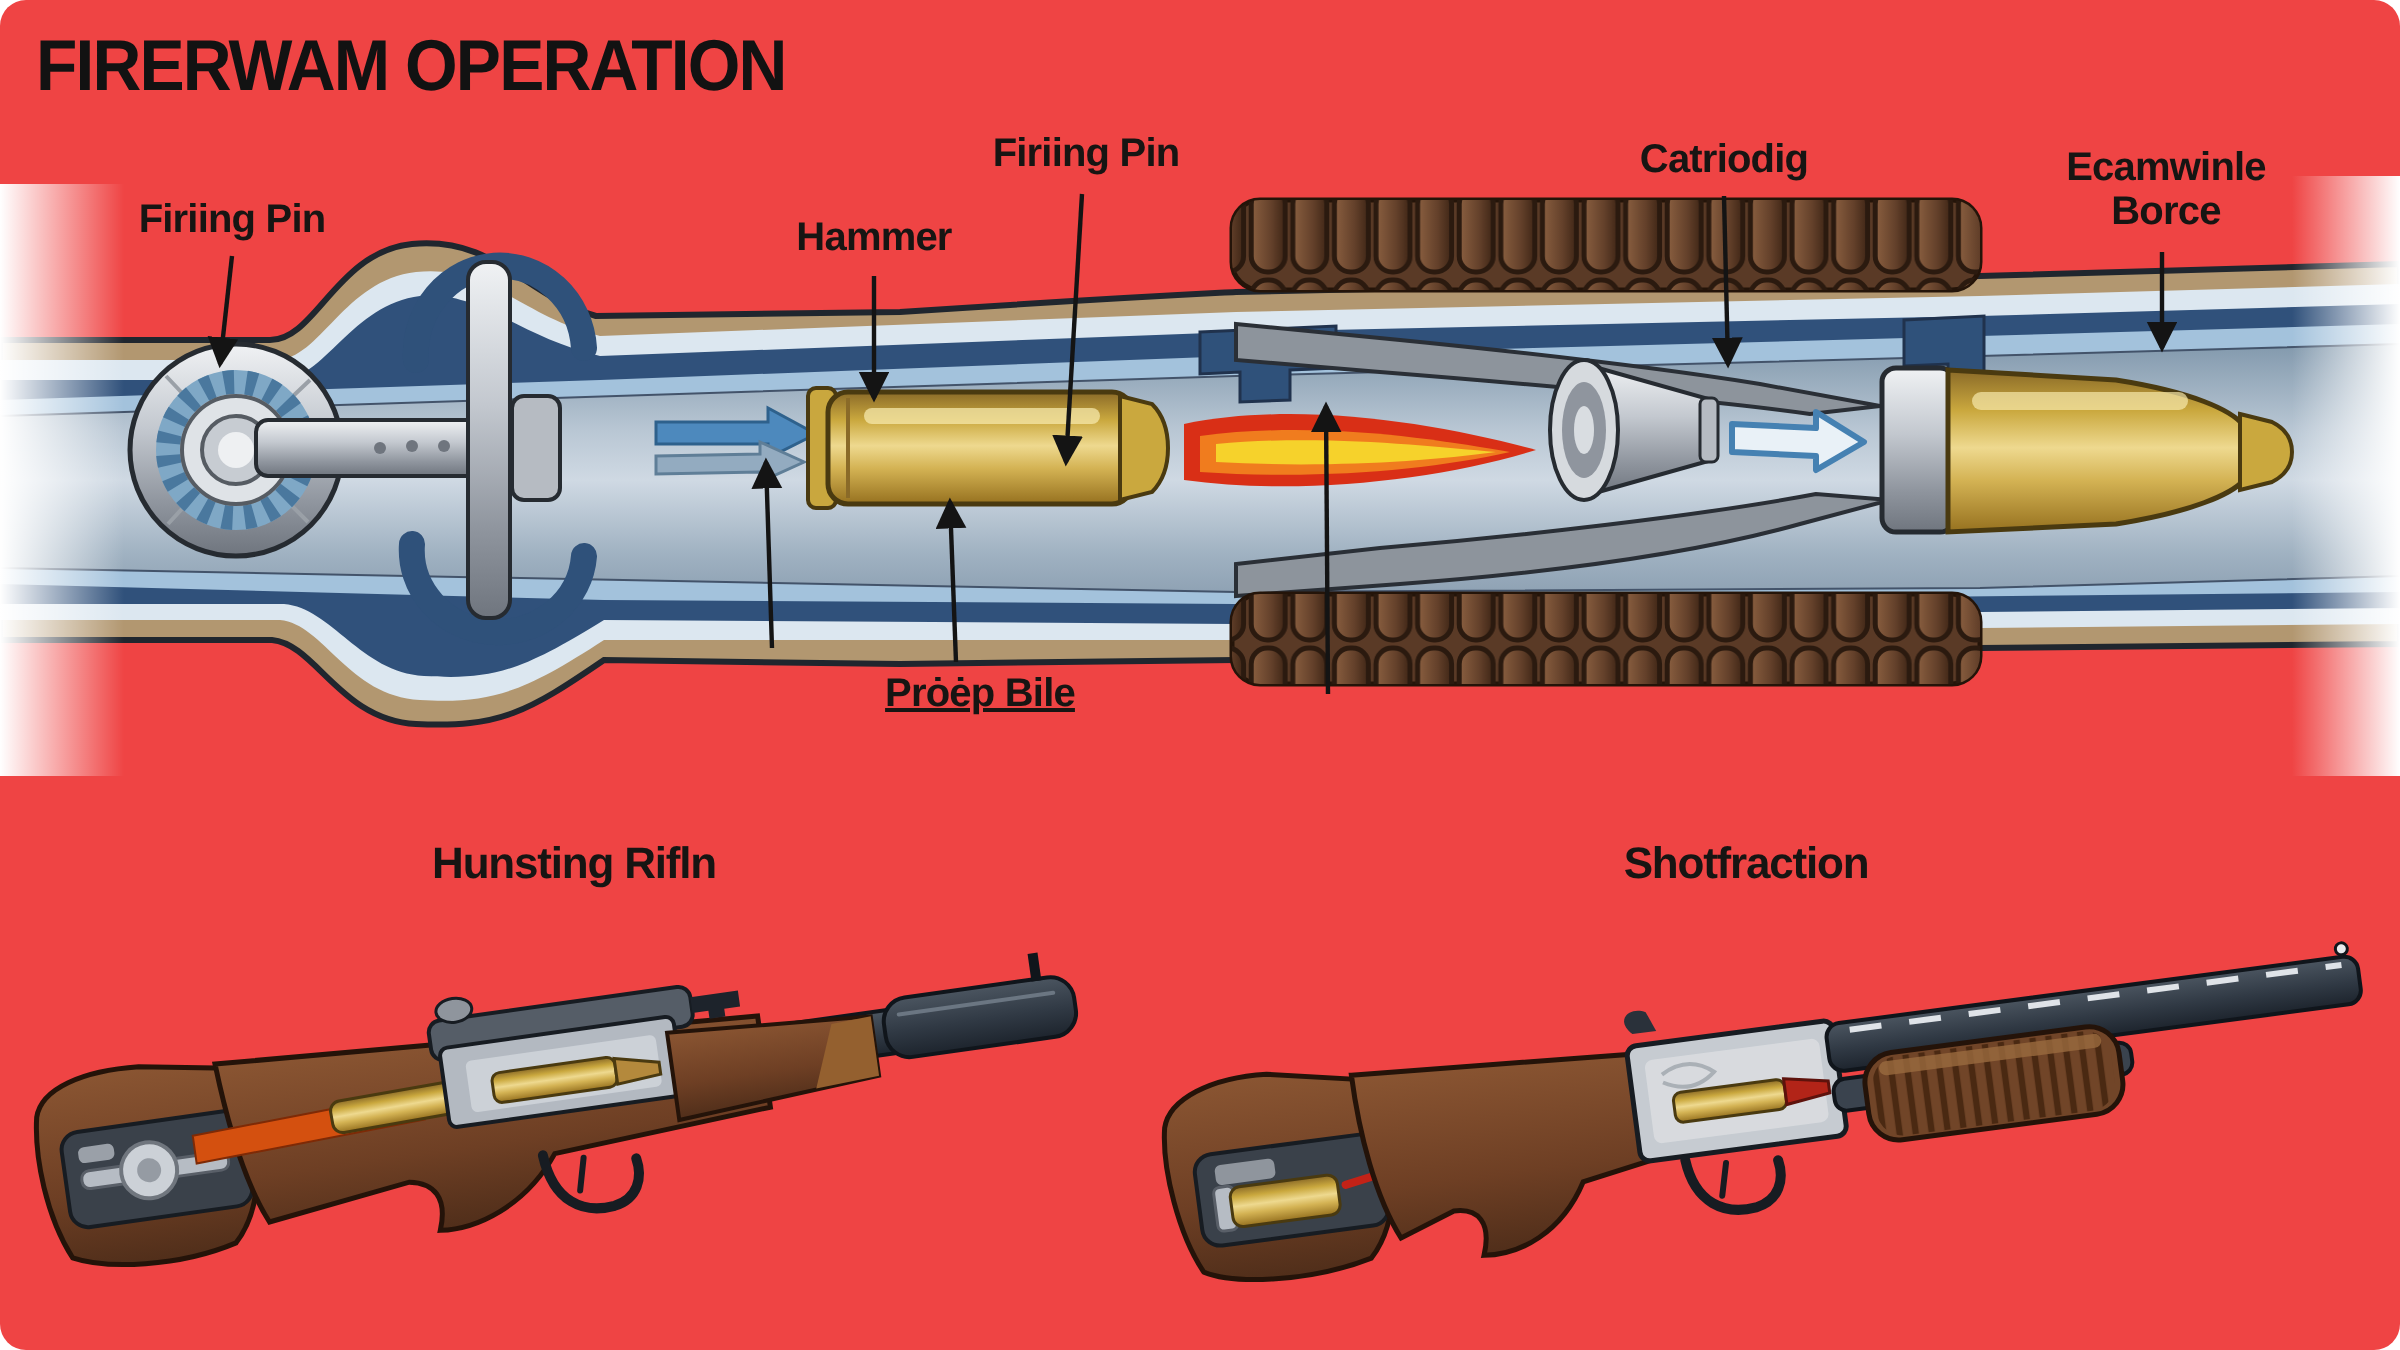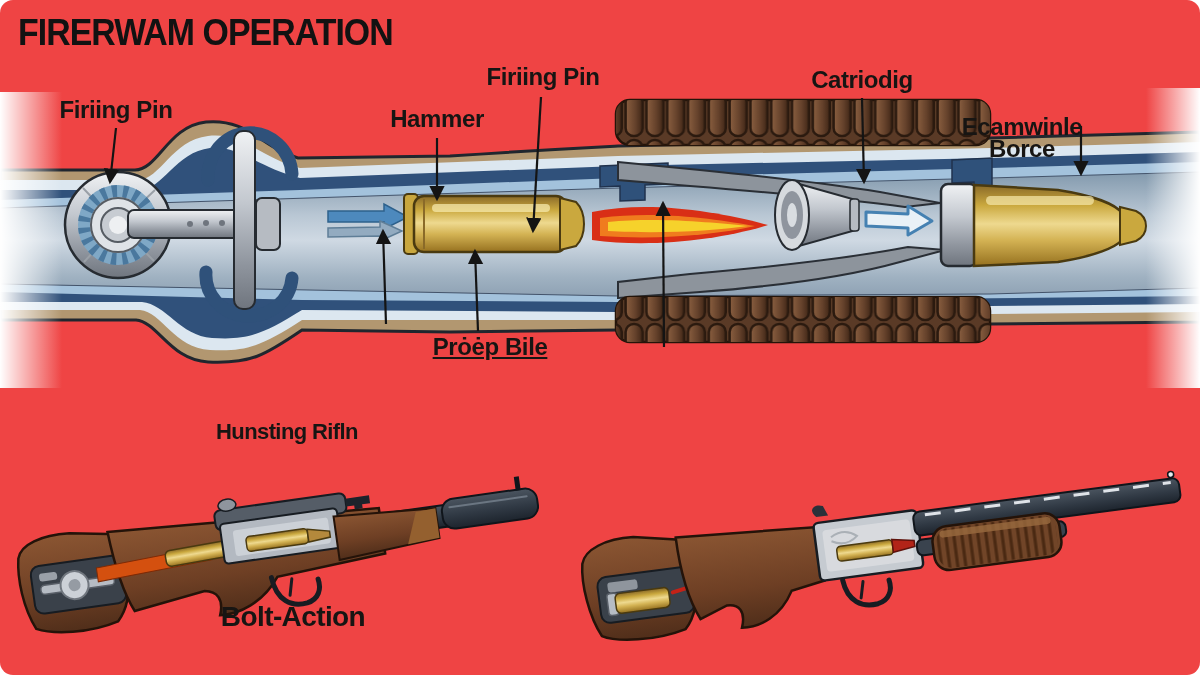--- a/index.html
+++ b/index.html
@@ -1,20 +1,20 @@
 <!DOCTYPE html>
 <html><head>
 <meta charset="utf-8">
 <style>
   html,body{margin:0;padding:0;background:#ffffff;}
   #page{position:relative;width:1200px;height:675px;background:#ef4444;overflow:hidden;
         font-family:"Liberation Sans", sans-serif;border-radius:13px;}
   #art{position:absolute;left:0;top:0;width:1200px;height:675px;}
   .lbl{position:absolute;transform:translateX(-50%);white-space:nowrap;text-align:center;
-       font-weight:700;font-size:24px;letter-spacing:-0.4px;color:#171513;line-height:22px;}
+       font-weight:700;font-size:20px;letter-spacing:-0.4px;color:#171513;line-height:22px;}
   .lbl .ln{display:block;}
   #title{position:absolute;left:18px;top:12px;font-weight:800;font-size:36px;
          letter-spacing:-1px;color:#121212;transform:scaleX(.94);transform-origin:left top;
          white-space:nowrap;}
   .sect{font-size:22px;font-weight:800;letter-spacing:-0.6px;line-height:32px;}
   .capt{font-size:28px;font-weight:800;letter-spacing:-0.6px;line-height:30px;}
 </style>
 </head>
 <body>
 
@@ -224,25 +224,25 @@
   </g>
 </svg>
 
   <div id="title">FIRERWAM OPERATION</div>
 
   <div class="lbl" style="left:116px;top:99px;">Firiing Pin</div>
   <div class="lbl" style="left:437px;top:108px;">Hammer</div>
   <div class="lbl" style="left:543px;top:66px;">Firiing Pin</div>
   <div class="lbl" style="left:862px;top:69px;">Catriodig</div>
 
-  <div class="lbl" style="left:1022px;top:73px;margin-top:43px;">
+  <div class="lbl" style="left:1083px;top:73px;">
     <span class="ln">Ecamwinle</span>
     <span class="ln">Borce</span>
   </div>
 
 
   <div class="lbl" style="left:490px;top:336px;text-decoration:underline;">Prȯėp Bile</div>
 
 
   <div class="lbl sect" style="left:287px;top:416px;">Hunsting Rifln</div>
-  <div class="lbl capt" style="left:293px;top:602px;">Bolt-Action</div>
+  <div class="lbl sect" style="left:873px;top:416px;">Shotfraction</div>
 
 </div>
 
 </body></html>

